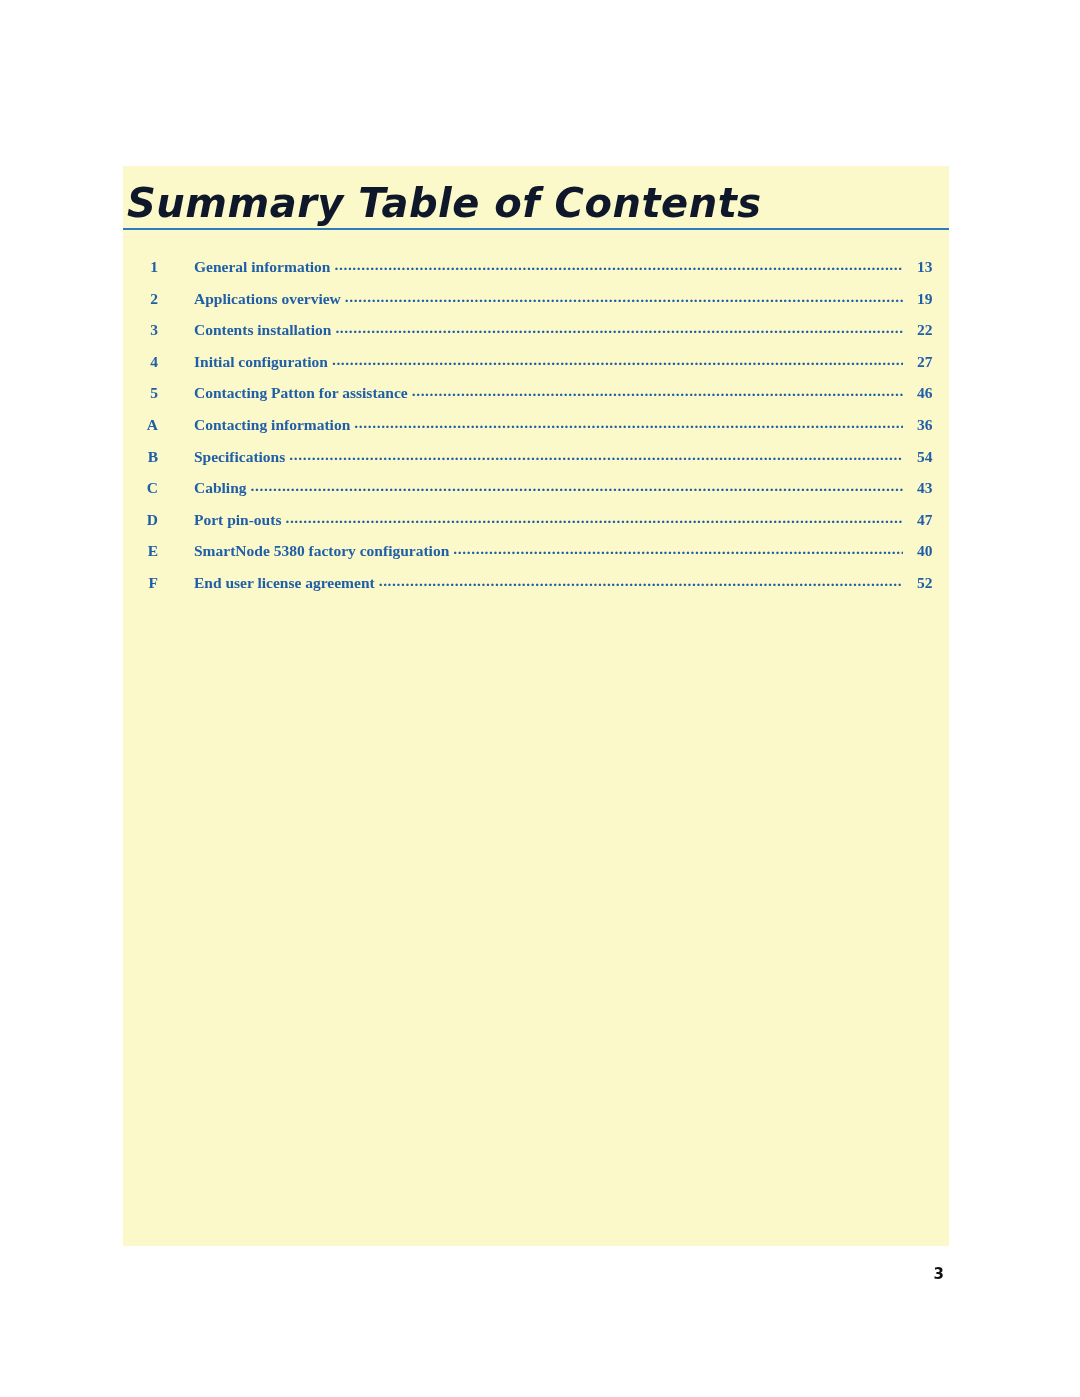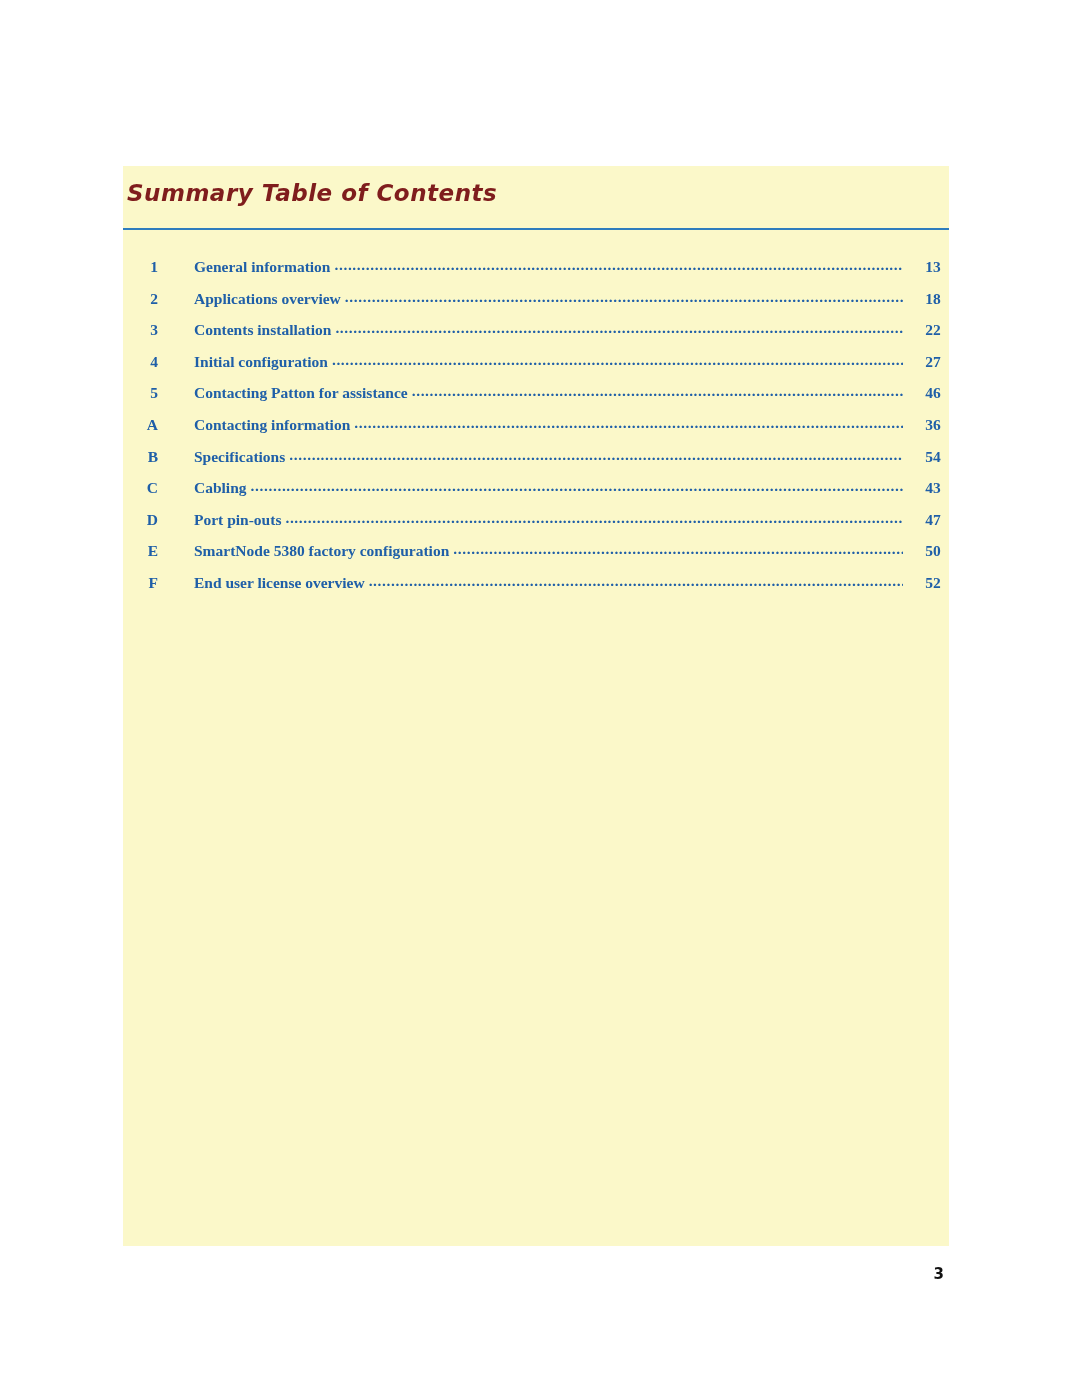--- a/index.html
+++ b/index.html
@@ -28,23 +28,23 @@
     background: #fbf8c9;
   }
   .title {
     position: absolute;
     left: 127px;
     top: 180px;
     width: 820px;
     font-family: "DejaVu Sans", sans-serif;
     font-weight: bold;
     font-style: italic;
-    font-size: 23px;
+    font-size: 40px;
     letter-spacing: 0.5px;
-    color: #7f1d1d;
+    color: #0f172a;
     white-space: nowrap;
   }
   .title-rule {
     position: absolute;
     left: 123px;
     top: 228px;
     width: 826px;
     height: 2px;
     background: #2e7cbd;
   }
@@ -79,21 +79,21 @@
     flex: 1 1 auto;
     overflow: hidden;
     white-space: nowrap;
     font-weight: bold;
     letter-spacing: 0.6px;
     color: #1f5fa8;
     transform: translateY(-2px);
   }
   .toc-page {
     flex: 0 0 46px;
-    text-align: center;
+    text-align: left;
     padding-left: 14px;
     box-sizing: border-box;
   }
   .folio {
     position: absolute;
     left: 0;
     top: 1265px;
     width: 944px;
     text-align: right;
     font-family: "DejaVu Sans", sans-serif;
@@ -116,21 +116,21 @@
       <div class="toc-row">
         <span class="toc-num">1</span>
         <span class="toc-label">General information</span>
         <span class="toc-dots">.........................................................................................................................................................................................</span>
         <span class="toc-page">13</span>
       </div>
       <div class="toc-row">
         <span class="toc-num">2</span>
         <span class="toc-label">Applications overview</span>
         <span class="toc-dots">.........................................................................................................................................................................................</span>
-        <span class="toc-page">18</span>
+        <span class="toc-page">19</span>
       </div>
       <div class="toc-row">
         <span class="toc-num">3</span>
         <span class="toc-label">Contents installation</span>
         <span class="toc-dots">.........................................................................................................................................................................................</span>
         <span class="toc-page">22</span>
       </div>
       <div class="toc-row">
         <span class="toc-num">4</span>
         <span class="toc-label">Initial configuration</span>
@@ -164,25 +164,25 @@
       <div class="toc-row">
         <span class="toc-num">D</span>
         <span class="toc-label">Port pin-outs</span>
         <span class="toc-dots">.........................................................................................................................................................................................</span>
         <span class="toc-page">47</span>
       </div>
       <div class="toc-row">
         <span class="toc-num">E</span>
         <span class="toc-label">SmartNode 5380 factory configuration</span>
         <span class="toc-dots">.........................................................................................................................................................................................</span>
-        <span class="toc-page">50</span>
+        <span class="toc-page">40</span>
       </div>
       <div class="toc-row">
         <span class="toc-num">F</span>
-        <span class="toc-label">End user license overview</span>
+        <span class="toc-label">End user license agreement</span>
         <span class="toc-dots">.........................................................................................................................................................................................</span>
         <span class="toc-page">52</span>
       </div>
     </div>
 
   <div class="folio">3</div>
 
 </div>
 
 </body></html>

